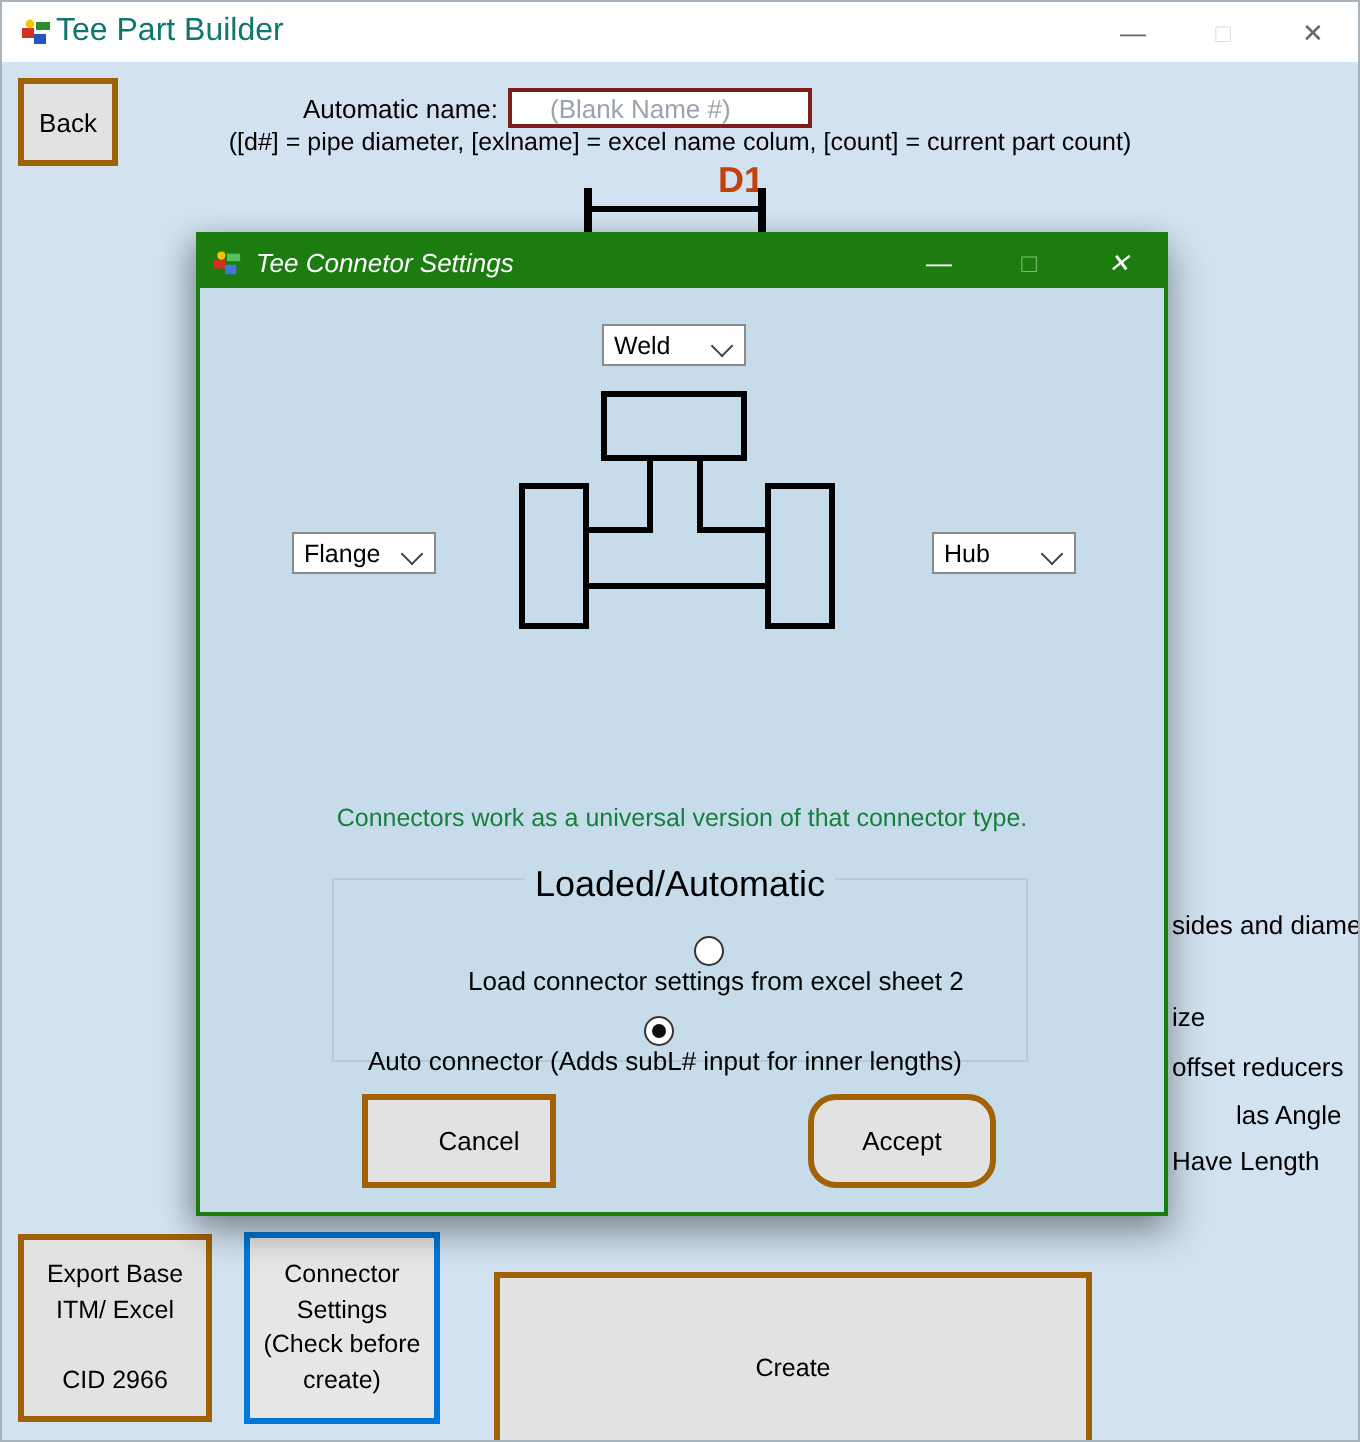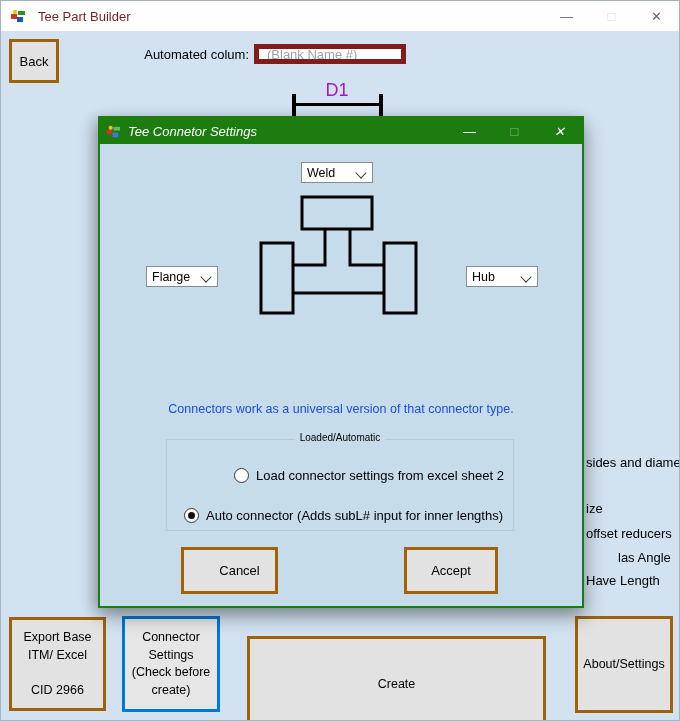--- a/index.html
+++ b/index.html
@@ -3,35 +3,35 @@
 <meta charset="utf-8">
 <style>
   html,body{margin:0;padding:0;}
   .screen{
     position:relative;width:680px;height:721px;overflow:hidden;
     background:#d2e2f0;font-family:"Liberation Sans",sans-serif;
     box-sizing:border-box;border:1px solid #a8b4bd;
   }
   
   .titlebar{position:absolute;left:0;top:0;right:0;height:30px;background:#ffffff;display:flex;align-items:center;}
-  .title-text{margin-left:12px;font-size:13px;color:#7f1d1d;}
+  .title-text{margin-left:2px;font-size:16px;color:#0f766e;}
   .win-controls{position:absolute;right:0;top:0;height:30px;display:flex;}
   .win-btn{width:45px;height:30px;display:flex;align-items:center;justify-content:center;font-size:13px;color:#666;}
   .win-btn.dim{color:#dcdcdc;}
   .app-icon{margin-left:9px;flex:none;display:flex;}
   
   .btn{background:#e2e2e2;border:3px solid #a16207;display:flex;align-items:center;justify-content:center;color:#000;box-sizing:border-box;}
   
   .back-btn{position:absolute;left:8px;top:38px;width:50px;height:44px;font-size:13px;}
   .name-label{position:absolute;left:100px;top:46px;width:148px;text-align:right;font-size:13px;color:#000;}
-  .name-input{position:absolute;left:253px;top:43px;width:152px;height:20px;border:5px solid #7f1d1d;background:#fff;font-size:13px;padding:0 8px;box-sizing:border-box;font-family:"Liberation Sans",sans-serif;color:#222;}
+  .name-input{position:absolute;left:253px;top:43px;width:152px;height:20px;border:2px solid #7f1d1d;background:#fff;font-size:13px;padding:0 19px;box-sizing:border-box;font-family:"Liberation Sans",sans-serif;color:#222;}
   .name-input::placeholder{color:#9aa2ab;}
   .hint{position:absolute;left:0;right:0;top:63px;text-align:center;font-size:12.5px;color:#000;}
   
-  .dim-label{position:absolute;left:291px;top:79px;width:90px;text-align:center;font-weight:normal;font-size:18px;color:#a21caf;}
+  .dim-label{position:absolute;left:291px;top:79px;width:90px;text-align:right;font-weight:bold;font-size:18px;color:#c2410c;}
   .dim-line{position:absolute;left:292px;top:102px;width:89px;height:3px;background:#000;}
   .dim-tick{position:absolute;top:93px;width:4px;height:22px;background:#000;}
   .dim-tick.left{left:291px;}
   .dim-tick.right{left:378px;}
   
   .bg-label{position:absolute;left:585px;font-size:13px;white-space:nowrap;color:#000;}
   
   .dialog{
     position:absolute;left:97px;top:115px;width:486px;height:492px;box-sizing:border-box;
     background:#c7dcea;border:2px solid #1c7c10;
@@ -42,31 +42,31 @@
   .dlg-controls{position:absolute;right:0;top:0;height:26px;display:flex;}
   .dlg-btn{width:45px;height:26px;display:flex;align-items:center;justify-content:center;color:#fff;font-size:13px;}
   .dlg-btn.dim{color:rgba(255,255,255,.45);}
   
   .combo{position:absolute;width:72px;height:21px;background:#fff;border:1px solid #8a8a8a;display:flex;align-items:center;font-size:12.5px;padding-left:5px;box-sizing:border-box;color:#000;}
   .combo .chevron{position:absolute;right:7px;top:6px;width:7px;height:7px;border-right:1.5px solid #444;border-bottom:1.5px solid #444;transform:rotate(45deg);}
   .combo-weld{left:201px;top:44px;text-align:right;}
   .combo-flange{left:46px;top:148px;}
   .combo-hub{left:366px;top:148px;}
   .tee-svg{position:absolute;left:156px;top:73px;}
-  .desc{position:absolute;left:0;right:0;top:284px;text-align:center;font-size:12.5px;color:#1d4ed8;}
+  .desc{position:absolute;left:0;right:0;top:284px;text-align:center;font-size:12.5px;color:#15803d;}
   
   .groupbox{position:absolute;left:66px;top:321px;width:348px;height:92px;border:1px solid #b9c8d4;box-sizing:border-box;}
-  .group-title{position:absolute;top:-8px;left:50%;transform:translateX(-50%);background:#c7dcea;padding:0 5px;font-size:10px;white-space:nowrap;}
-  .radio-row{position:absolute;display:flex;align-items:center;font-size:13px;color:#000;}
+  .group-title{position:absolute;top:-8px;left:50%;transform:translateX(-50%);background:#c7dcea;padding:0 5px;font-size:18px;white-space:nowrap;}
+  .radio-row{position:absolute;display:flex;align-items:center;font-size:13px;color:#000;flex-direction:column;}
   .radio{width:13px;height:13px;border-radius:50%;border:1px solid #333;background:#fff;margin-right:7px;position:relative;flex:none;box-sizing:content-box;}
   .radio.checked::after{content:"";position:absolute;left:3px;top:3px;width:7px;height:7px;border-radius:50%;background:#101010;}
   .radio-row.r1{left:134px;top:350px;}
   .radio-row.r2{left:84px;top:390px;}
   .dlg-cancel{position:absolute;left:81px;top:429px;width:97px;height:47px;font-size:13px;padding-left:20px;}
-  .dlg-accept{position:absolute;left:304px;top:429px;width:94px;height:47px;font-size:13px;}
+  .dlg-accept{position:absolute;left:304px;top:429px;width:94px;height:47px;font-size:13px;border-radius:14px;}
   
   .footer-btn{position:absolute;font-size:12.5px;text-align:center;white-space:pre-line;line-height:1.4;}
   .export-btn{left:8px;top:616px;width:97px;height:94px;}
   .connector-btn{left:121px;top:615px;width:98px;height:96px;border:3px solid #0078d7;background:#e6e6e6;}
   .create-btn{left:246px;top:635px;width:299px;height:97px;}
   .about-btn{left:574px;top:615px;width:98px;height:97px;}
 </style>
 </head>
 <body>
 
@@ -83,22 +83,23 @@
     </span>
     <span class="title-text">Tee Part Builder</span>
     <div class="win-controls">
       <div class="win-btn">—</div>
       <div class="win-btn dim">□</div>
       <div class="win-btn">✕</div>
     </div>
   </div>
 
   <div class="btn back-btn">Back</div>
-  <div class="name-label">Automated colum:</div>
+  <div class="name-label">Automatic name:</div>
   <input class="name-input" type="text" placeholder="(Blank Name #)" style="">
+  <div class="hint">([d#] = pipe diameter, [exlname] = excel name colum, [count] = current part count)</div>
 
   <div class="dim-label">D1</div>
   <div class="dim-line"></div>
   <div class="dim-tick left"></div>
   <div class="dim-tick right"></div>
 
   <div class="bg-label" style="top:454px;">sides and diameter</div>
   <div class="bg-label" style="top:500px;">ize</div>
   <div class="bg-label" style="top:525px;">offset reducers</div>
   <div class="bg-label" style="top:549px;padding-left:32px;">las Angle</div>
@@ -106,21 +107,20 @@
 
   <div class="btn footer-btn export-btn">Export Base
 ITM/ Excel
 
 CID 2966</div>
   <div class="btn footer-btn connector-btn">Connector
 Settings
 (Check before
 create)</div>
   <div class="btn footer-btn create-btn">Create</div>
-  <div class="btn footer-btn about-btn">About/Settings</div>
 
   <div class="dialog">
     <div class="dlg-titlebar">
       <span class="app-icon" style="margin-left:6px;">
         <svg width="15" height="15" viewBox="0 0 16 16">
           <rect x="1" y="6" width="6" height="5" fill="#cc3322"></rect>
           <rect x="8" y="3" width="7" height="4" fill="#58c058"></rect>
           <rect x="7" y="9" width="6" height="5" fill="#4477dd"></rect>
           <circle cx="5" cy="4" r="2.2" fill="#f5c400"></circle>
         </svg>

